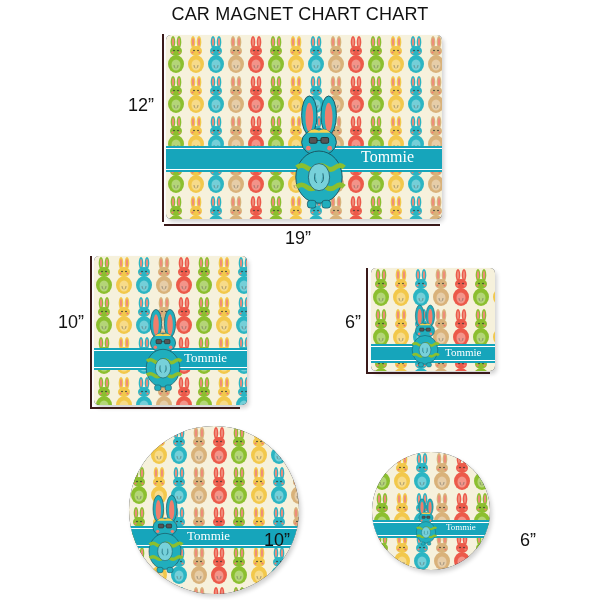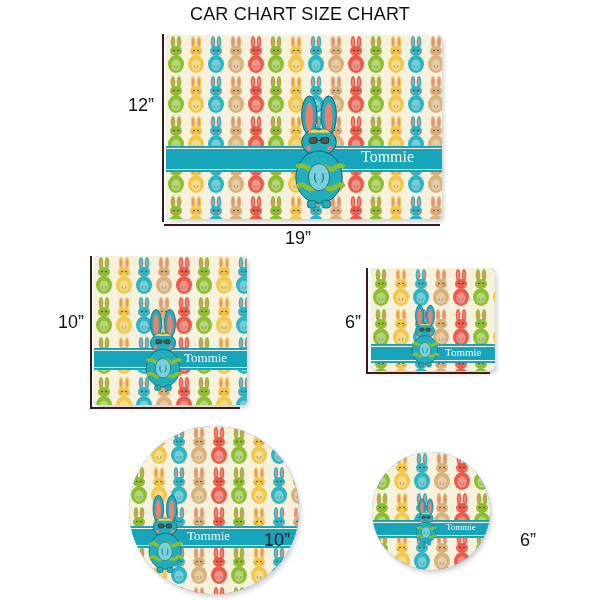--- a/index.html
+++ b/index.html
@@ -1,21 +1,21 @@
 <!DOCTYPE html>
 <html><head>
 <meta charset="utf-8">
 <style>
   html,body{margin:0;padding:0;background:#ffffff;}
   body{width:600px;height:600px;position:relative;overflow:hidden;font-family:"Liberation Sans",sans-serif;}
   .title{position:absolute;left:0;top:4px;width:600px;text-align:center;font-size:18px;color:#111;letter-spacing:0.2px;}
   .dim{position:absolute;font-size:18px;color:#111;}
   .vline{position:absolute;width:2px;background:#3a1a1a;}
   .hline{position:absolute;height:2px;background:#3a1a1a;}
-  .magnet{position:absolute;overflow:hidden;background:#3b82f6;box-shadow:2px 3px 4px rgba(0,0,0,0.18);}
+  .magnet{position:absolute;overflow:hidden;background:#0f172a;box-shadow:2px 3px 4px rgba(0,0,0,0.18);}
   .magnet.rect{border-radius:5px;}
   .magnet.circle{border-radius:50%;}
   .magnet svg.pattern{position:absolute;left:0;top:0;width:100%;height:100%;}
   .banner{position:absolute;left:0;right:0;background:#16a5bb;border-top:1px solid #fff;border-bottom:1px solid #fff;box-shadow:0 -2px 0 #16a5bb,0 2px 0 #16a5bb;}
   .banner-text{position:absolute;font-family:"Liberation Serif",serif;color:#ffffff;}
   .hero{position:absolute;}
 </style>
 </head>
 <body>
 
@@ -66,21 +66,21 @@
       <path d="M7 76 q5 -4 10 0 t10 0 t10 0 t10 0 t9 0" stroke="#8cbf2f" stroke-width="5" fill="none"></path>
       <path d="M7 96 q5 -4 10 0 t10 0 t10 0 t10 0 t9 0" stroke="#8cbf2f" stroke-width="5" fill="none"></path>
       <ellipse cx="30" cy="86" rx="11" ry="14" fill="#77d1da" stroke="#1b5560" stroke-width="0.8"></ellipse>
       <path d="M26 82 q-2 8 2 10 M34 82 q2 8 -2 10" stroke="#1b5560" stroke-width="0.8" fill="#4fb9c6"></path>
       <rect x="18" y="110" width="9" height="8" rx="3" fill="#20aebd" stroke="#1b5560" stroke-width="0.8"></rect>
       <rect x="33" y="110" width="9" height="8" rx="3" fill="#20aebd" stroke="#1b5560" stroke-width="0.8"></rect>
     </symbol>
   </defs>
 </svg>
 
-<div class="title">CAR CHART SIZE CHART</div>
+<div class="title">CAR MAGNET CHART CHART</div>
 
 <div class="vline" style="left:162px;top:34px;height:188px;"></div>
 <div class="dim" style="left:128px;top:95px;">12”</div>
 <div class="magnet rect" style="left:166px;top:35px;width:276px;height:184px;">
   <svg class="pattern" preserveAspectRatio="none">
       <rect width="100%" height="100%" fill="url(#bunnyPattern)"></rect>
       <rect width="100%" height="100%" fill="url(#bunnyPattern2)" opacity="0"></rect>
     </svg>
   <div class="banner" style="top:113px;height:20px;"></div>
   <svg class="hero" style="left:124px;top:52px;width:58px;height:130px;">

